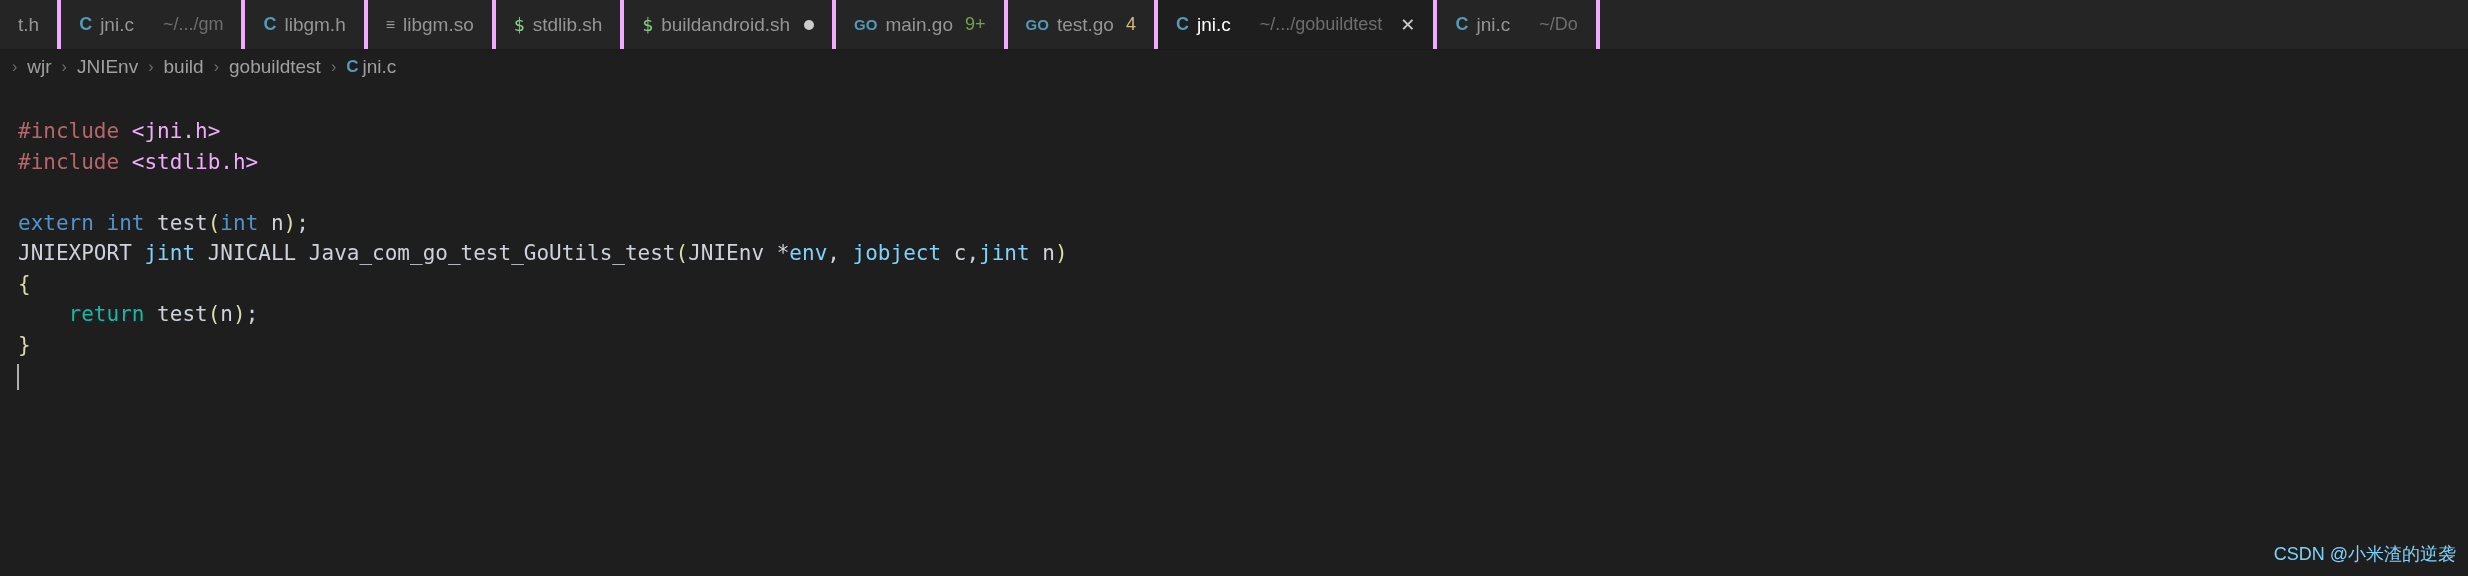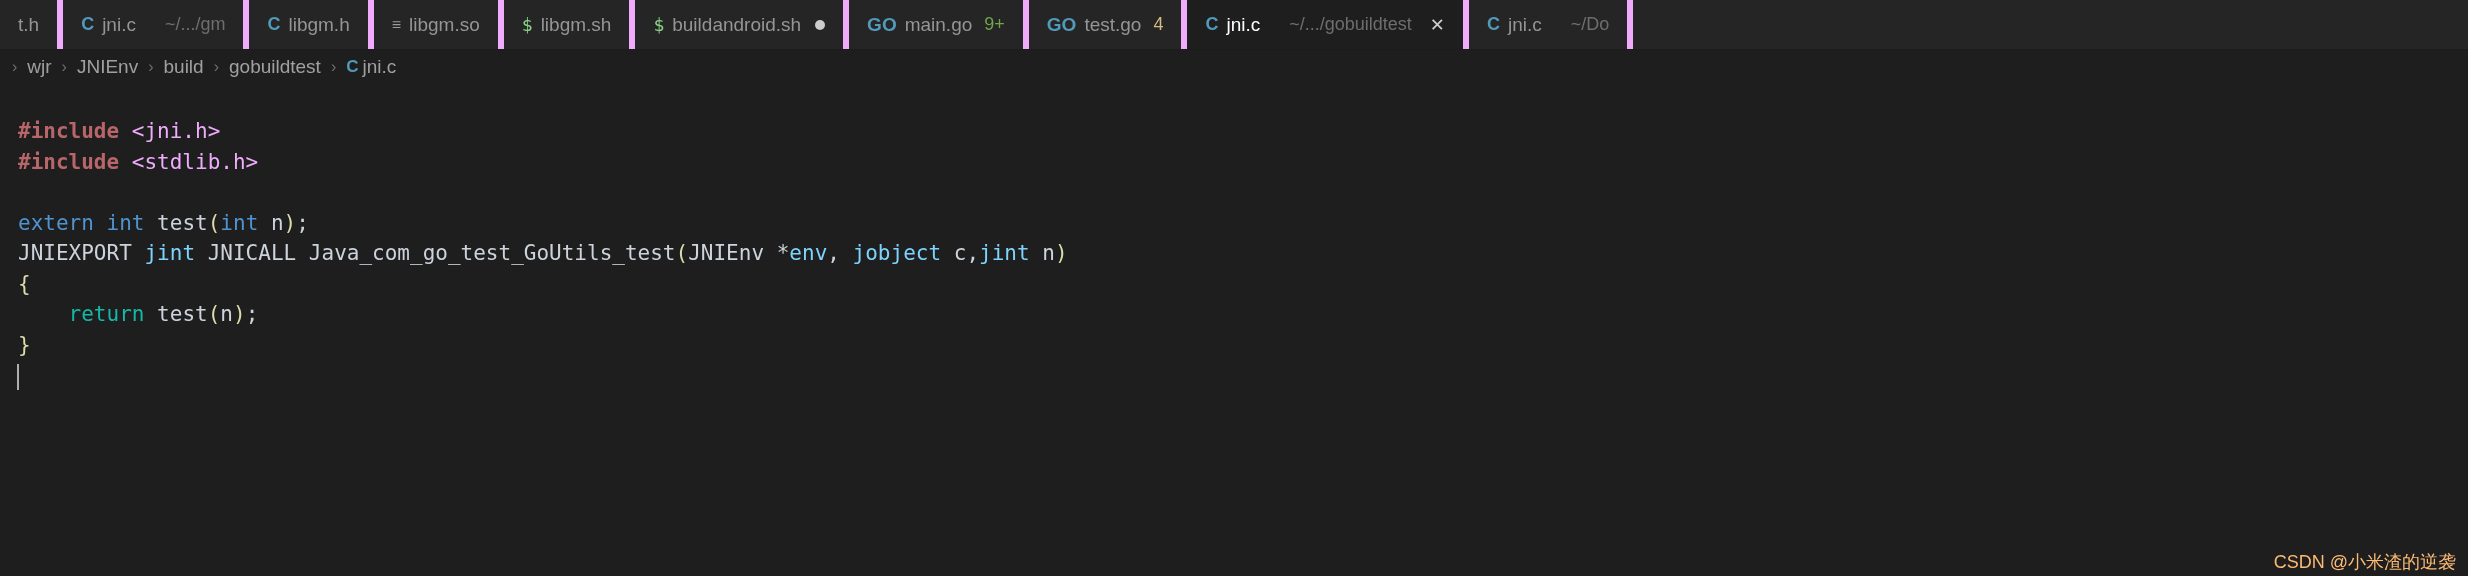--- a/index.html
+++ b/index.html
@@ -20,36 +20,36 @@
     align-items: stretch;
     border-bottom: 1px solid #1b1b1b;
   }
   .tab {
     display: flex;
     align-items: center;
     padding: 0 18px;
     gap: 8px;
     color: #959595;
     cursor: pointer;
-    border-right: 6px solid #f0abfc;
+    border-right: 4px solid #f0abfc;
     white-space: nowrap;
     font-size: 19px;
   }
   .tab.active {
     background: #1e1e1e;
     color: #ffffff;
   }
   .tab .sub { color: #6e6e6e; font-size: 18px; margin-left:21px;}
   .tab .badge { font-size: 18px; margin-left:4px;}
   .tab .dirty { width:10px;height:10px;border-radius:50%;background:#cccccc;margin-left:6px;}
   .tab .close { margin-left:10px; font-size:18px; color:#cccccc;}
   .icon-c { color:#519aba; font-weight:bold; font-size:18px;}
   .icon-list { color:#9b9b9b; font-size:16px;}
   .icon-term { color:#89d185; font-size:18px; font-family:monospace;}
-  .icon-go { color:#519aba; font-size:19px; font-weight:bold;text-align:center;}
+  .icon-go { color:#519aba; font-size:15px; font-weight:bold;text-align:center;}
   .badge-g { color:#6ea54d;}
   .badge-y { color:#d7ba7d;}
   .breadcrumb {
     display:flex;
     align-items:center;
     gap:4px;
     height:34px;
     padding-left:6px;
     font-size:19px;
     color:#a0a0a0;
@@ -57,40 +57,40 @@
   .breadcrumb .sep { color:#6e6e6e; margin:0 6px; font-size:16px;}
   .breadcrumb .icon-c { font-size:17px;}
   .editor {
     font-family: Menlo, Consolas, monospace;
     font-size: 21px;
     line-height: 1.45;
     padding: 2px 0 0 18px;
     white-space: pre;
     color:#cccccc;
   }
-  .t-red{color:#b9666b;font-weight:bold;}
+  .t-red{color:#b9666b;}
   .t-green{color:#f0abfc;text-align:center;}
   .t-blue{color:#4f93cf;margin-top:40px;}
   .t-cyan{color:#7dd3fc;}
   .t-purple{color:#14b8a6;}
   .t-white{color:#cdd3dc;text-align:right;}
   .t-paren{color:#dcdcaa;}
   .cursor{
     display:inline-block;
     width:1.5px;
     height:26px;
     background:#aeafad;
     vertical-align:bottom;
     margin-left:-1px;
   }
   .watermark{
     position:absolute;
-    bottom:2px;
+    bottom:10px;
     right:12px;
-    color:#fdba74;
+    color:#7dd3fc;
     font-size:18px;
   }
 </style>
 </head>
 <body>
 
 <div class="tabs" id="tabs">
     <div class="tab">
       <span>t.h</span>
     </div>
@@ -102,21 +102,21 @@
     <div class="tab">
       <span class="icon-c">C</span>
       <span>libgm.h</span>
     </div>
     <div class="tab">
       <span class="icon-list">≡</span>
       <span>libgm.so</span>
     </div>
     <div class="tab">
       <span class="icon-term">$</span>
-      <span>libgm.sh</span>
+      <span>stdlib.sh</span>
     </div>
     <div class="tab">
       <span class="icon-term">$</span>
       <span>buildandroid.sh</span>
       <span class="dirty"></span>
     </div>
     <div class="tab">
       <span class="icon-go">GO</span>
       <span>main.go</span>
       <span class="badge badge-g">9+</span>

